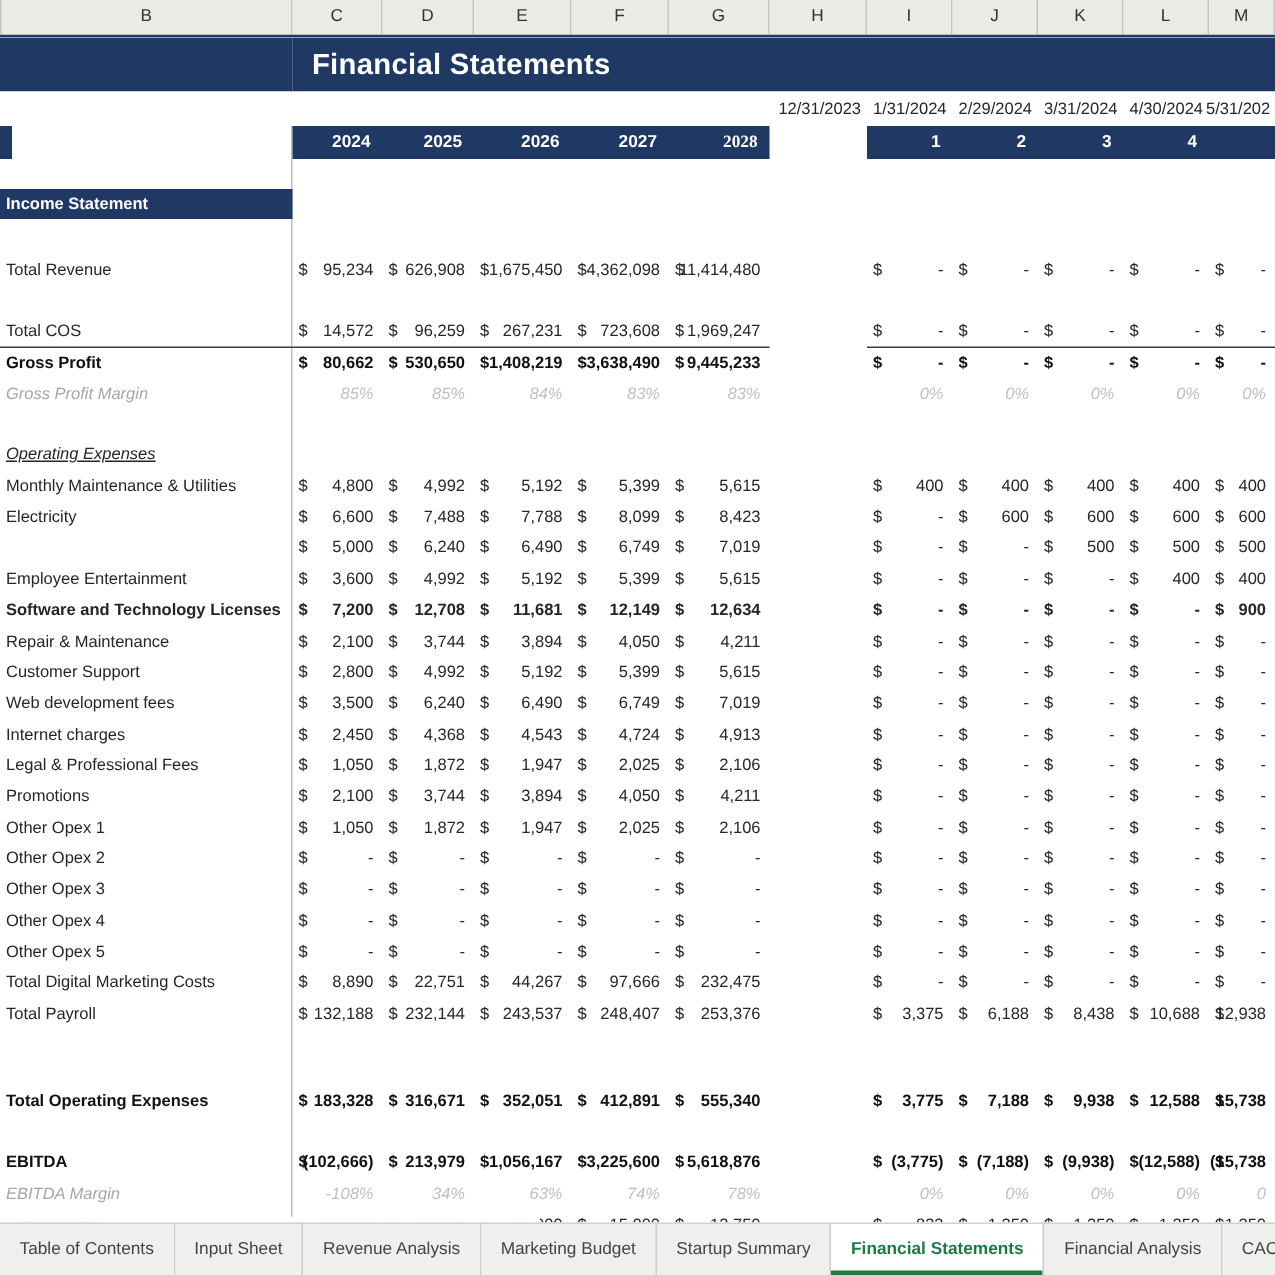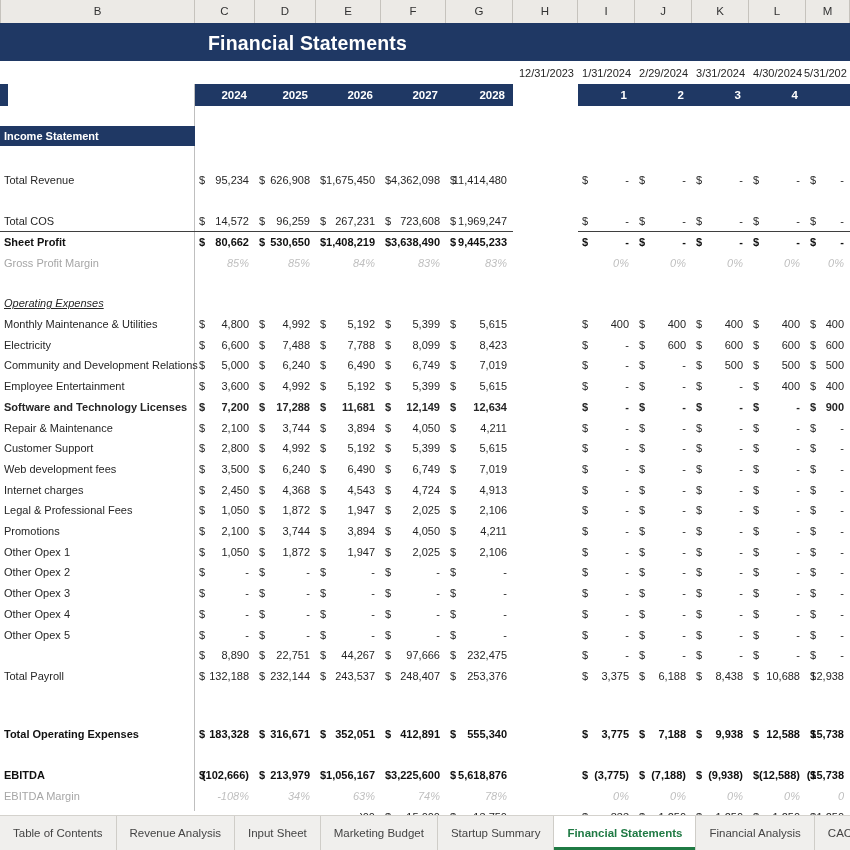--- a/index.html
+++ b/index.html
@@ -69,21 +69,21 @@
     line-height:20px;padding-left:4px;box-sizing:border-box;
   }
 
   
   .row{position:absolute;left:0;width:850px;height:21px;}
   .lbl{
     position:absolute;left:4px;top:0;height:21px;line-height:21px;
     font-size:11px;color:#262626;white-space:nowrap;
   }
   .lbl.bold{font-weight:bold;color:#111;}
-  .lbl.muted{color:#a6a6a6;}
+  .lbl.muted{color:#a6a6a6;font-style:italic;}
   .lbl.head{font-style:italic;text-decoration:underline;color:#262626;}
 
   .cell{
     position:absolute;top:0;height:21px;line-height:21px;
     box-sizing:border-box;font-size:11px;color:#262626;
     text-align:right;padding-right:6px;white-space:nowrap;
   }
   .cell .cur{position:absolute;left:4px;top:0;}
   .cell.bold{font-weight:bold;color:#111;}
   .cell.muted{color:#bfbfbf;font-style:italic;}
@@ -153,21 +153,21 @@
       </div>
 
     <div class="yearrow" id="yearrow">
       <div class="yr-left-edge"></div>
       <div class="yr-bandL"></div>
       <div class="yr-bandR"></div>
     <div class="y" style="left: 195px; width: 60px;">2024</div>
         <div class="y" style="left: 255px; width: 61px;">2025</div>
         <div class="y" style="left: 316px; width: 65px;">2026</div>
         <div class="y" style="left: 381px; width: 65px;">2027</div>
-        <div class="y" style="left: 446px; width: 67px;">2028</div>
+        <div class="y" style="left: 446px; width: 67px; font-family: Liberation Serif, serif;">2028</div>
         <div class="y" style="left: 578px; width: 57px;">1</div>
         <div class="y" style="left: 635px; width: 57px;">2</div>
         <div class="y" style="left: 692px; width: 57px;">3</div>
         <div class="y" style="left: 749px; width: 57px;">4</div>
       </div>
 
     <div class="secbanner">Income Statement</div>
 
     <div id="rows">
         <div class="row" style="top: 268px;">
@@ -193,21 +193,21 @@
           <div class="cell" style="left: 316px; width: 65px;"><span class="cur">$</span><span>267,231</span></div>
           <div class="cell" style="left: 381px; width: 65px;"><span class="cur">$</span><span>723,608</span></div>
           <div class="cell" style="left: 446px; width: 67px;"><span class="cur">$</span><span>1,969,247</span></div>
           <div class="cell" style="left: 578px; width: 57px;"><span class="cur">$</span><span>-</span></div>
           <div class="cell" style="left: 635px; width: 57px;"><span class="cur">$</span><span>-</span></div>
           <div class="cell" style="left: 692px; width: 57px;"><span class="cur">$</span><span>-</span></div>
           <div class="cell" style="left: 749px; width: 57px;"><span class="cur">$</span><span>-</span></div>
           <div class="cell" style="left: 806px; width: 44px;"><span class="cur">$</span><span>-</span></div>
         </div>
         <div class="row" style="top: 207px;">
-          <div class="lbl bold">Sheet Profit</div>
+          <div class="lbl bold">Gross Profit</div>
           <div class="cell bold" style="left: 195px; width: 60px;"><span class="cur">$</span><span>80,662</span></div>
           <div class="cell bold" style="left: 255px; width: 61px;"><span class="cur">$</span><span>530,650</span></div>
           <div class="cell bold" style="left: 316px; width: 65px;"><span class="cur">$</span><span>1,408,219</span></div>
           <div class="cell bold" style="left: 381px; width: 65px;"><span class="cur">$</span><span>3,638,490</span></div>
           <div class="cell bold" style="left: 446px; width: 67px;"><span class="cur">$</span><span>9,445,233</span></div>
           <div class="cell bold" style="left: 578px; width: 57px;"><span class="cur">$</span><span>-</span></div>
           <div class="cell bold" style="left: 635px; width: 57px;"><span class="cur">$</span><span>-</span></div>
           <div class="cell bold" style="left: 692px; width: 57px;"><span class="cur">$</span><span>-</span></div>
           <div class="cell bold" style="left: 749px; width: 57px;"><span class="cur">$</span><span>-</span></div>
           <div class="cell bold" style="left: 806px; width: 44px;"><span class="cur">$</span><span>-</span></div>
@@ -245,21 +245,20 @@
           <div class="cell" style="left: 316px; width: 65px;"><span class="cur">$</span><span>7,788</span></div>
           <div class="cell" style="left: 381px; width: 65px;"><span class="cur">$</span><span>8,099</span></div>
           <div class="cell" style="left: 446px; width: 67px;"><span class="cur">$</span><span>8,423</span></div>
           <div class="cell" style="left: 578px; width: 57px;"><span class="cur">$</span><span>-</span></div>
           <div class="cell" style="left: 635px; width: 57px;"><span class="cur">$</span><span>600</span></div>
           <div class="cell" style="left: 692px; width: 57px;"><span class="cur">$</span><span>600</span></div>
           <div class="cell" style="left: 749px; width: 57px;"><span class="cur">$</span><span>600</span></div>
           <div class="cell" style="left: 806px; width: 44px;"><span class="cur">$</span><span>600</span></div>
         </div>
         <div class="row" style="top: 330.4px;">
-          <div class="lbl">Community and Development Relations</div>
           <div class="cell" style="left: 195px; width: 60px;"><span class="cur">$</span><span>5,000</span></div>
           <div class="cell" style="left: 255px; width: 61px;"><span class="cur">$</span><span>6,240</span></div>
           <div class="cell" style="left: 316px; width: 65px;"><span class="cur">$</span><span>6,490</span></div>
           <div class="cell" style="left: 381px; width: 65px;"><span class="cur">$</span><span>6,749</span></div>
           <div class="cell" style="left: 446px; width: 67px;"><span class="cur">$</span><span>7,019</span></div>
           <div class="cell" style="left: 578px; width: 57px;"><span class="cur">$</span><span>-</span></div>
           <div class="cell" style="left: 635px; width: 57px;"><span class="cur">$</span><span>-</span></div>
           <div class="cell" style="left: 692px; width: 57px;"><span class="cur">$</span><span>500</span></div>
           <div class="cell" style="left: 749px; width: 57px;"><span class="cur">$</span><span>500</span></div>
           <div class="cell" style="left: 806px; width: 44px;"><span class="cur">$</span><span>500</span></div>
@@ -273,21 +272,21 @@
           <div class="cell" style="left: 446px; width: 67px;"><span class="cur">$</span><span>5,615</span></div>
           <div class="cell" style="left: 578px; width: 57px;"><span class="cur">$</span><span>-</span></div>
           <div class="cell" style="left: 635px; width: 57px;"><span class="cur">$</span><span>-</span></div>
           <div class="cell" style="left: 692px; width: 57px;"><span class="cur">$</span><span>-</span></div>
           <div class="cell" style="left: 749px; width: 57px;"><span class="cur">$</span><span>400</span></div>
           <div class="cell" style="left: 806px; width: 44px;"><span class="cur">$</span><span>400</span></div>
         </div>
         <div class="row" style="top: 371.8px; font-weight: bold;">
           <div class="lbl">Software and Technology Licenses</div>
           <div class="cell" style="left: 195px; width: 60px;"><span class="cur">$</span><span>7,200</span></div>
-          <div class="cell" style="left: 255px; width: 61px;"><span class="cur">$</span><span>17,288</span></div>
+          <div class="cell" style="left: 255px; width: 61px;"><span class="cur">$</span><span>12,708</span></div>
           <div class="cell" style="left: 316px; width: 65px;"><span class="cur">$</span><span>11,681</span></div>
           <div class="cell" style="left: 381px; width: 65px;"><span class="cur">$</span><span>12,149</span></div>
           <div class="cell" style="left: 446px; width: 67px;"><span class="cur">$</span><span>12,634</span></div>
           <div class="cell" style="left: 578px; width: 57px;"><span class="cur">$</span><span>-</span></div>
           <div class="cell" style="left: 635px; width: 57px;"><span class="cur">$</span><span>-</span></div>
           <div class="cell" style="left: 692px; width: 57px;"><span class="cur">$</span><span>-</span></div>
           <div class="cell" style="left: 749px; width: 57px;"><span class="cur">$</span><span>-</span></div>
           <div class="cell" style="left: 806px; width: 44px;"><span class="cur">$</span><span>900</span></div>
         </div>
         <div class="row" style="top: 392.5px;">
@@ -427,20 +426,21 @@
           <div class="cell" style="left: 316px; width: 65px;"><span class="cur">$</span><span>-</span></div>
           <div class="cell" style="left: 381px; width: 65px;"><span class="cur">$</span><span>-</span></div>
           <div class="cell" style="left: 446px; width: 67px;"><span class="cur">$</span><span>-</span></div>
           <div class="cell" style="left: 578px; width: 57px;"><span class="cur">$</span><span>-</span></div>
           <div class="cell" style="left: 635px; width: 57px;"><span class="cur">$</span><span>-</span></div>
           <div class="cell" style="left: 692px; width: 57px;"><span class="cur">$</span><span>-</span></div>
           <div class="cell" style="left: 749px; width: 57px;"><span class="cur">$</span><span>-</span></div>
           <div class="cell" style="left: 806px; width: 44px;"><span class="cur">$</span><span>-</span></div>
         </div>
         <div class="row" style="top: 620.2px;">
+          <div class="lbl">Total Digital Marketing Costs</div>
           <div class="cell" style="left: 195px; width: 60px;"><span class="cur">$</span><span>8,890</span></div>
           <div class="cell" style="left: 255px; width: 61px;"><span class="cur">$</span><span>22,751</span></div>
           <div class="cell" style="left: 316px; width: 65px;"><span class="cur">$</span><span>44,267</span></div>
           <div class="cell" style="left: 381px; width: 65px;"><span class="cur">$</span><span>97,666</span></div>
           <div class="cell" style="left: 446px; width: 67px;"><span class="cur">$</span><span>232,475</span></div>
           <div class="cell" style="left: 578px; width: 57px;"><span class="cur">$</span><span>-</span></div>
           <div class="cell" style="left: 635px; width: 57px;"><span class="cur">$</span><span>-</span></div>
           <div class="cell" style="left: 692px; width: 57px;"><span class="cur">$</span><span>-</span></div>
           <div class="cell" style="left: 749px; width: 57px;"><span class="cur">$</span><span>-</span></div>
           <div class="cell" style="left: 806px; width: 44px;"><span class="cur">$</span><span>-</span></div>
@@ -512,22 +512,22 @@
         </div>
       </div>
 
   <div class="hline" style="left: 0px; width: 513px; top: 206px;"></div>
       <div class="hline" style="left: 578px; width: 272px; top: 206px;"></div>
     </div>
 
   <div class="tabtop"></div>
   <div class="tabbar" id="tabbar">
       <div class="tab">Table of Contents</div>
+      <div class="tab">Input Sheet</div>
       <div class="tab">Revenue Analysis</div>
-      <div class="tab">Input Sheet</div>
       <div class="tab">Marketing Budget</div>
       <div class="tab">Startup Summary</div>
       <div class="tab active">Financial Statements</div>
       <div class="tab">Financial Analysis</div>
       <div class="tab">CAC - CL\</div>
     </div>
 
 </div>
 
 </body></html>

